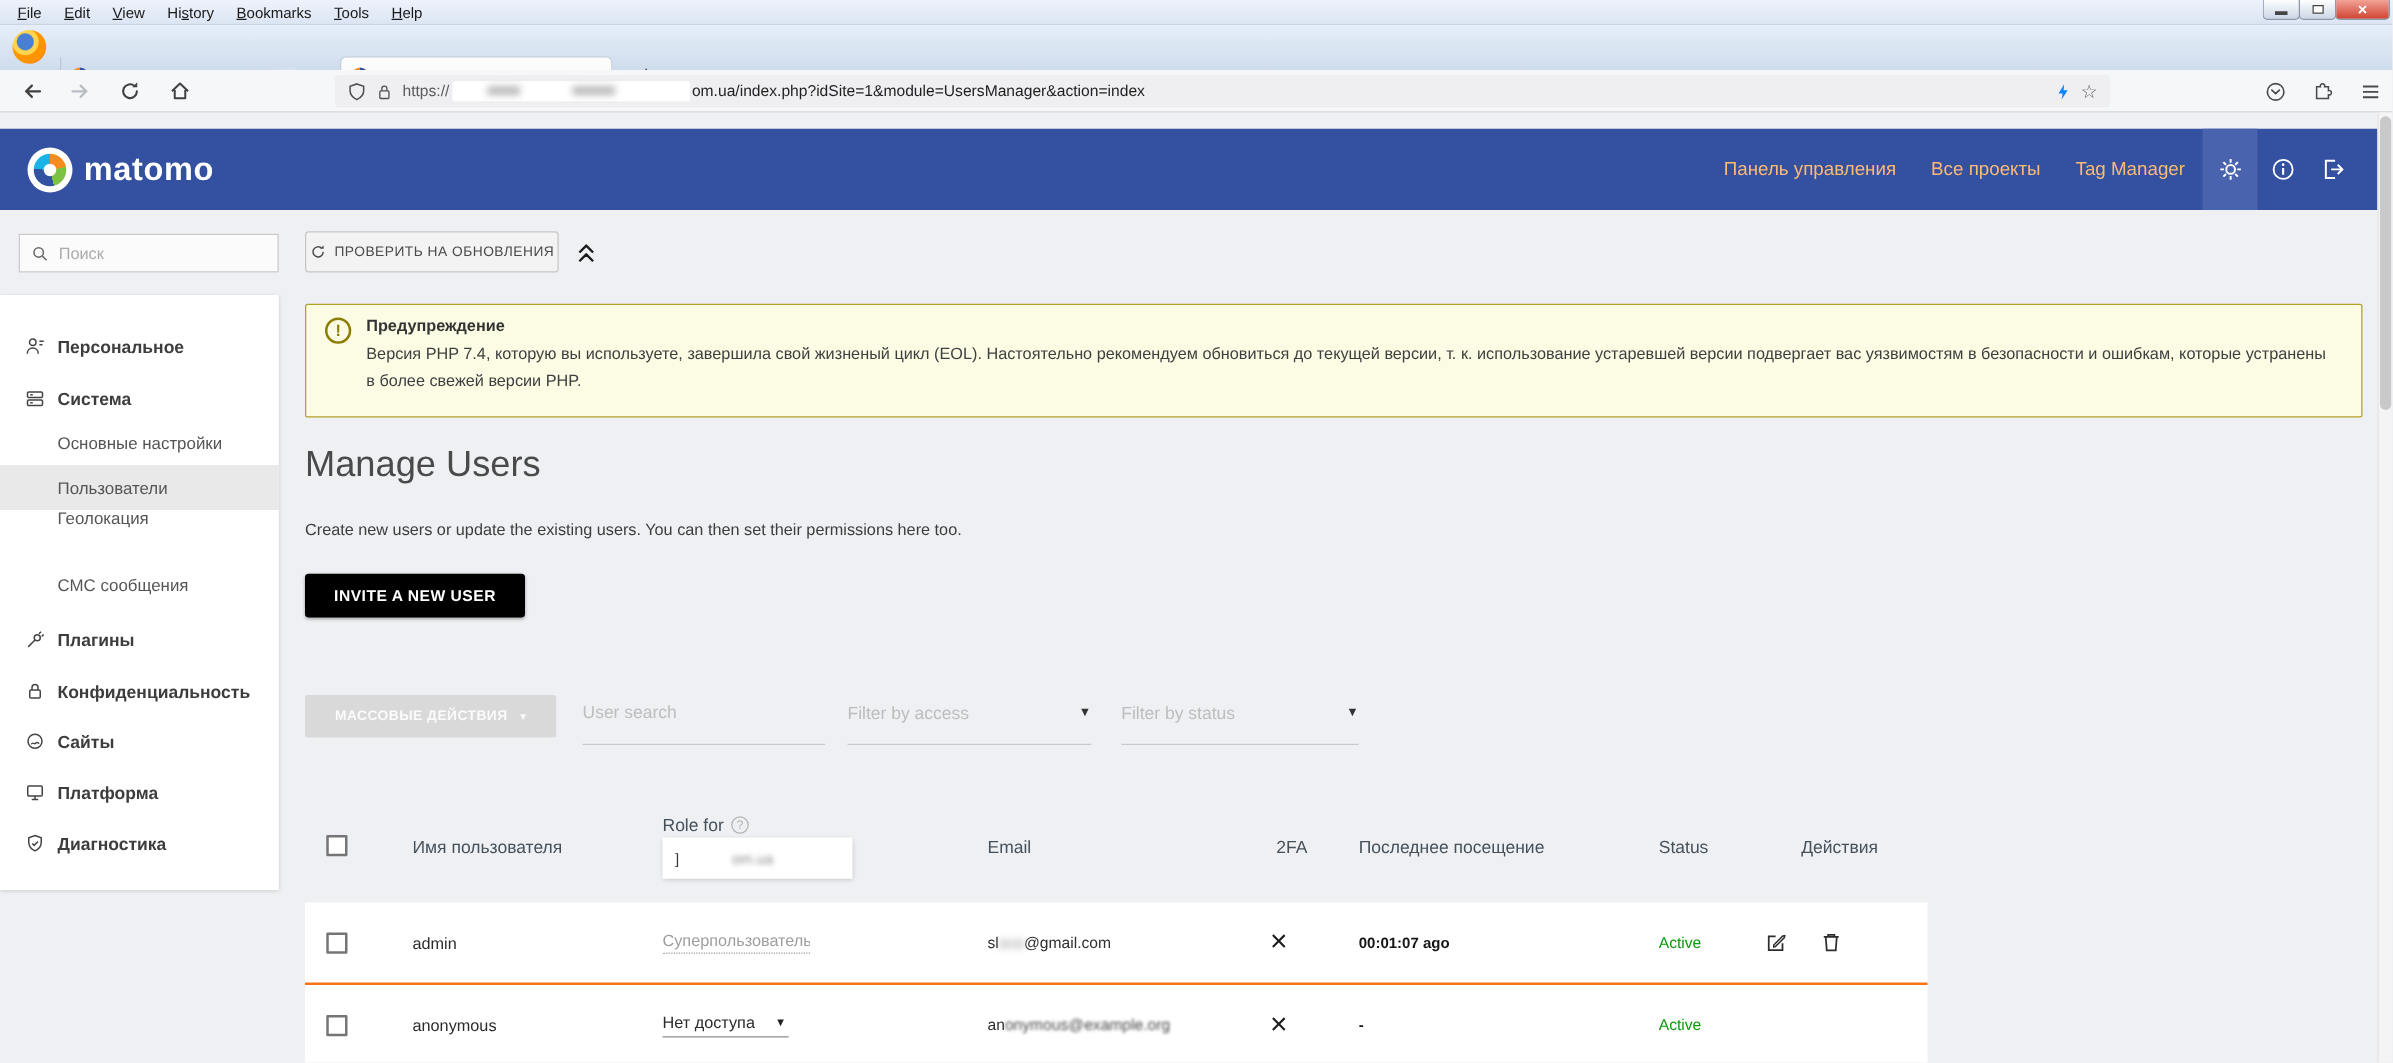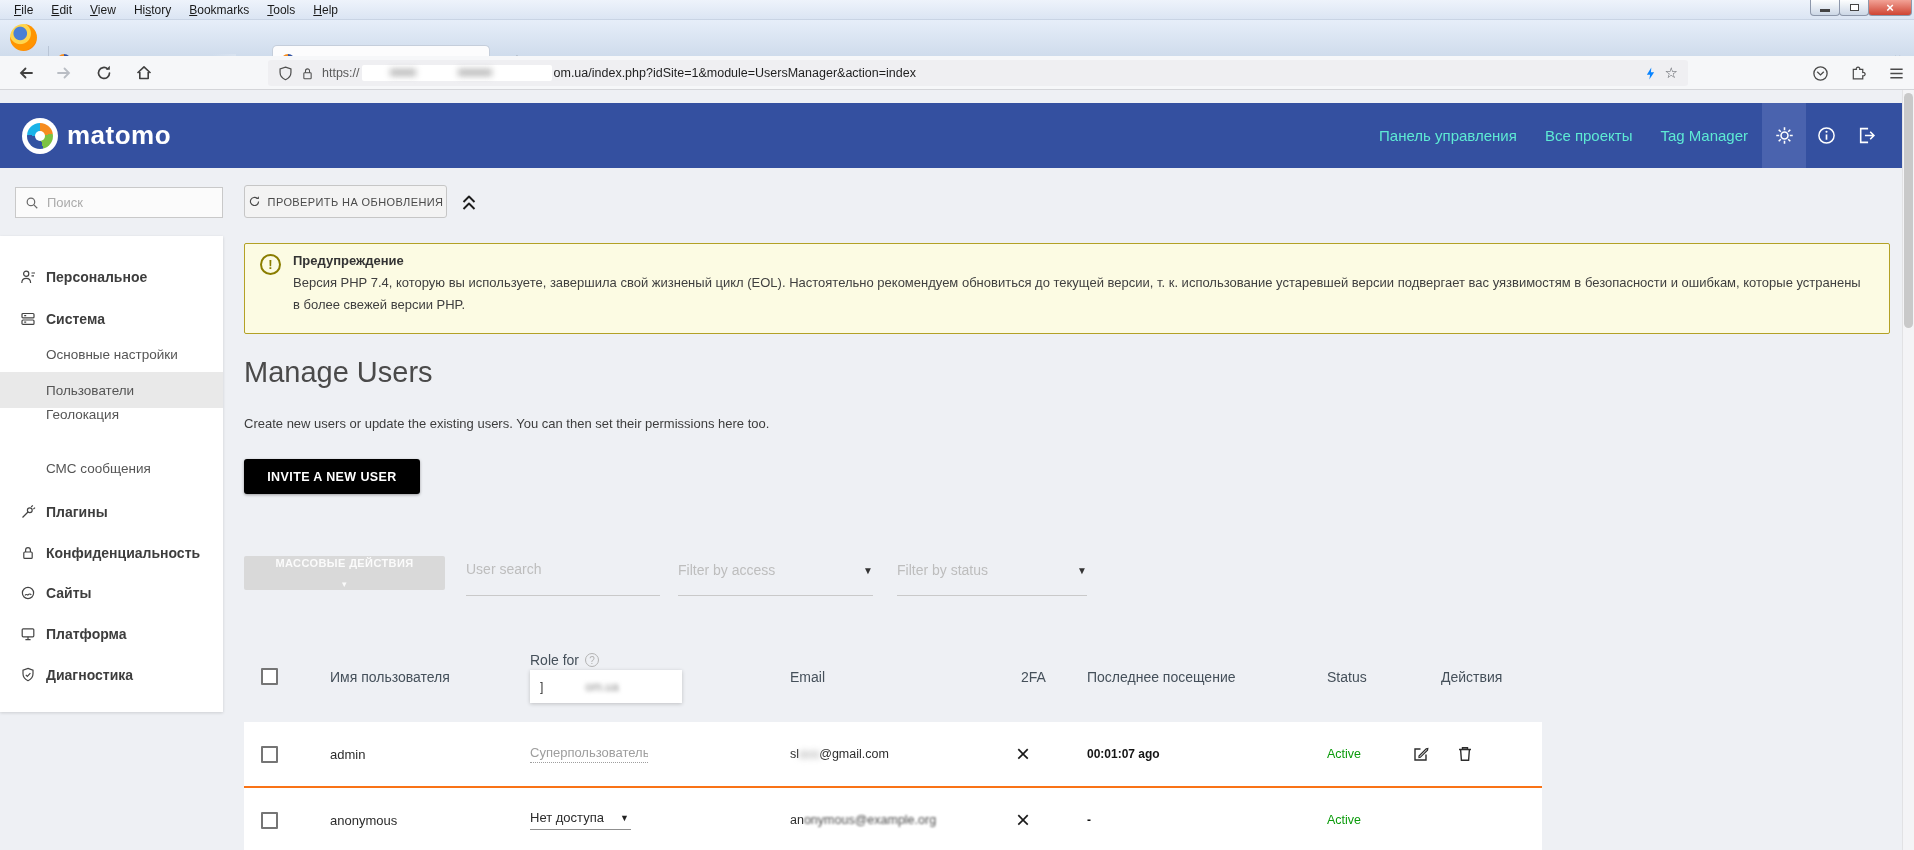--- a/index.html
+++ b/index.html
@@ -71,21 +71,21 @@
   #strip { top:90px; left:0; width:1914px; height:13px; background:#eef0f4; }
   #mtm-header { top:103px; left:0; width:1902px; height:65px; background:#3450a0;
     display:flex; align-items:center; z-index:10; }
   #brand { display:flex; align-items:center; gap:9px; margin-left:22px; }
   #brand-icon { width:36px; height:36px; border-radius:50%; background:#fff; position:relative; }
   #brand-icon::before { content:""; position:absolute; inset:5px; border-radius:50%;
     background:conic-gradient(#f68c1f 0 22%, #7cc243 22% 46%, #3253a2 46% 76%, #1ab3e8 76% 100%); }
   #brand-icon::after { content:""; position:absolute; inset:13px; background:#fff; border-radius:50%; }
   #brand-name { color:#fff; font-size:26px; font-weight:bold; letter-spacing:.5px; }
   #mtm-nav { margin-left:auto; display:flex; align-items:center; height:100%; }
-  .mtm-nav-item { color:#5eead4; font-size:15px; padding:0 14px; display:flex; align-items:center; height:100%;text-align:center; }
+  .mtm-nav-item { color:#fdba74; font-size:15px; padding:0 14px; display:flex; align-items:center; height:100%;text-align:center; }
   #gear-box { width:44px; height:100%; background:#4a63ae; display:flex; align-items:center; justify-content:center; }
   .hdr-icon { width:40px; height:100%; display:flex; align-items:center; justify-content:center; }
   #mtm-nav-end-pad { width:16px; }
 
   
   #sidebar-search { left:15px; top:187px; width:208px; height:31px; background:#fbfbfb;
     border:1px solid #c9c9c9; display:flex; align-items:center; padding:0 9px; gap:8px; }
   #sidebar-search input { border:none; outline:none; background:transparent; font-size:13px;
     color:#444; width:150px; font-family:inherit; }
   #sidebar-search input::placeholder { color:#ababab; }
@@ -115,21 +115,21 @@
   #page-title { left:244px; top:356px; font-size:29px; color:#4a4a4a; font-weight:400; }
   #page-subtitle { left:244px; top:416px; font-size:13px; color:#3d3d3d; }
   #invite-btn { left:244px; top:459px; width:176px; height:35px; background:#000000;
     border:none; border-radius:3px; box-shadow:0 1px 3px rgba(0,0,0,.35); color:#fff;
     font-size:12.5px; font-weight:bold; letter-spacing:.4px; display:flex;
     align-items:center; justify-content:center; font-family:inherit; }
 
   #bulk-btn { left:244px; top:556px; width:201px; height:34px; background:#d9d9d9;
     border:none; border-radius:2px; color:#fbfbfb; font-size:11px; font-weight:bold;
     letter-spacing:.4px; display:flex; align-items:center; justify-content:center; gap:10px;
-    font-family:inherit;flex-direction:column; }
+    font-family:inherit; }
   .filter-field { position:absolute; top:556px; height:40px; border-bottom:1px solid #c9c9c9; }
   .filter-field input { border:none; outline:none; background:transparent; font-size:14px;
     width:100%; color:#444; font-family:inherit; padding-top:5px; }
   .filter-field input::placeholder { color:#bdbdbd; }
   .filter-select { display:flex; align-items:flex-start; justify-content:space-between; padding-top:6px; }
   .filter-select .ph { font-size:14px; color:#bdbdbd; }
   .filter-select .caret { font-size:10px; color:#333; padding-top:3px; }
 
   
   #users-table { left:244px; top:626px; width:1298px; height:240px; }

